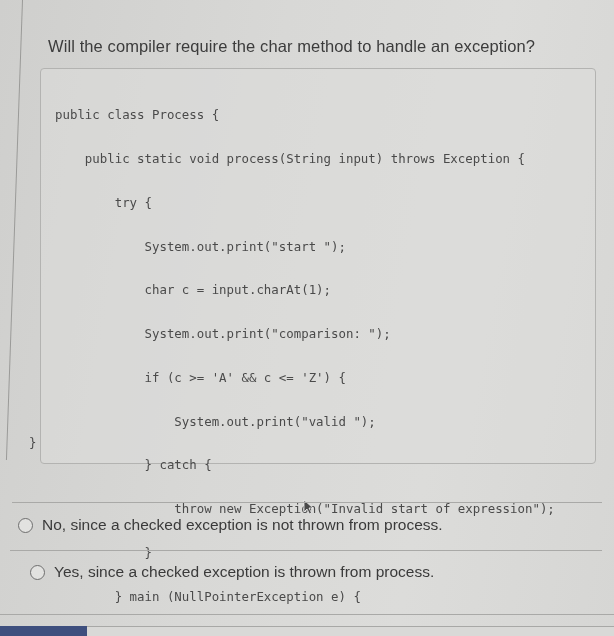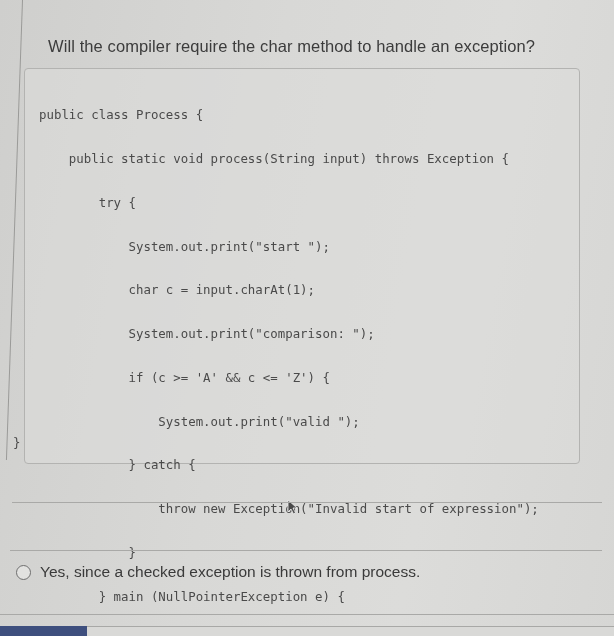--- a/index.html
+++ b/index.html
@@ -14,21 +14,21 @@
     }
     .left-rule {
       position: absolute; left: 22px; top: 0; width: 1px; height: 460px;
       background: #9a9a98; transform: skewX(-2deg); transform-origin: top;
     }
     .question {
       position: absolute; left: 48px; top: 37px;
       font-size: 16.5px; color: #3c3c3c; letter-spacing: 0.1px;
     }
     .code-box {
-      position: absolute; left: 24px; top: 68px; width: 556px; height: 396px;
+      position: absolute; left: 40px; top: 68px; width: 556px; height: 396px;
       border: 1px solid #b3b3b1; border-radius: 4px;
       background: rgba(220,220,218,0.55);
     }
     .code {
       position: absolute; left: 14px; top: 10px;
       font-family: "DejaVu Sans Mono", monospace;
       font-size: 12.4px; line-height: 14.6px; color: #4a4a4a;
       white-space: pre;
     }
     .code .ln { display: block; }
@@ -95,24 +95,28 @@
       
     </div>
     <div class="closing-brace">}</div>
     <svg class="cursor" viewBox="0 0 12 16">
       <path d="M1 1 L1 13 L4 10 L6.5 15 L8.5 14 L6 9 L10 9 Z" fill="#4a4a4a" stroke="#f0f0f0" stroke-width="0.8"></path>
     </svg>
   </div>
 
   <div class="divider" style="left:12px; top:502px; width:590px;"></div>
 
+  <label class="option" style="left:18px; top:516px;">
+    <span class="radio"></span>
+    <span>No, since a checked exception is not thrown from process.</span>
+  </label>
 
   <div class="divider" style="left:10px; top:550px; width:592px;"></div>
 
-  <label class="option" style="left:16px; top:563px;">
+  <label class="option" style="left:30px; top:563px;">
     <span class="radio"></span>
     <span>Yes, since a checked exception is thrown from process.</span>
   </label>
 
   <div class="divider" style="left:0; top:614px; width:614px;"></div>
 
   <div class="bottom-bar"></div>
   <div class="bottom-strip"></div>
 </div>
 

